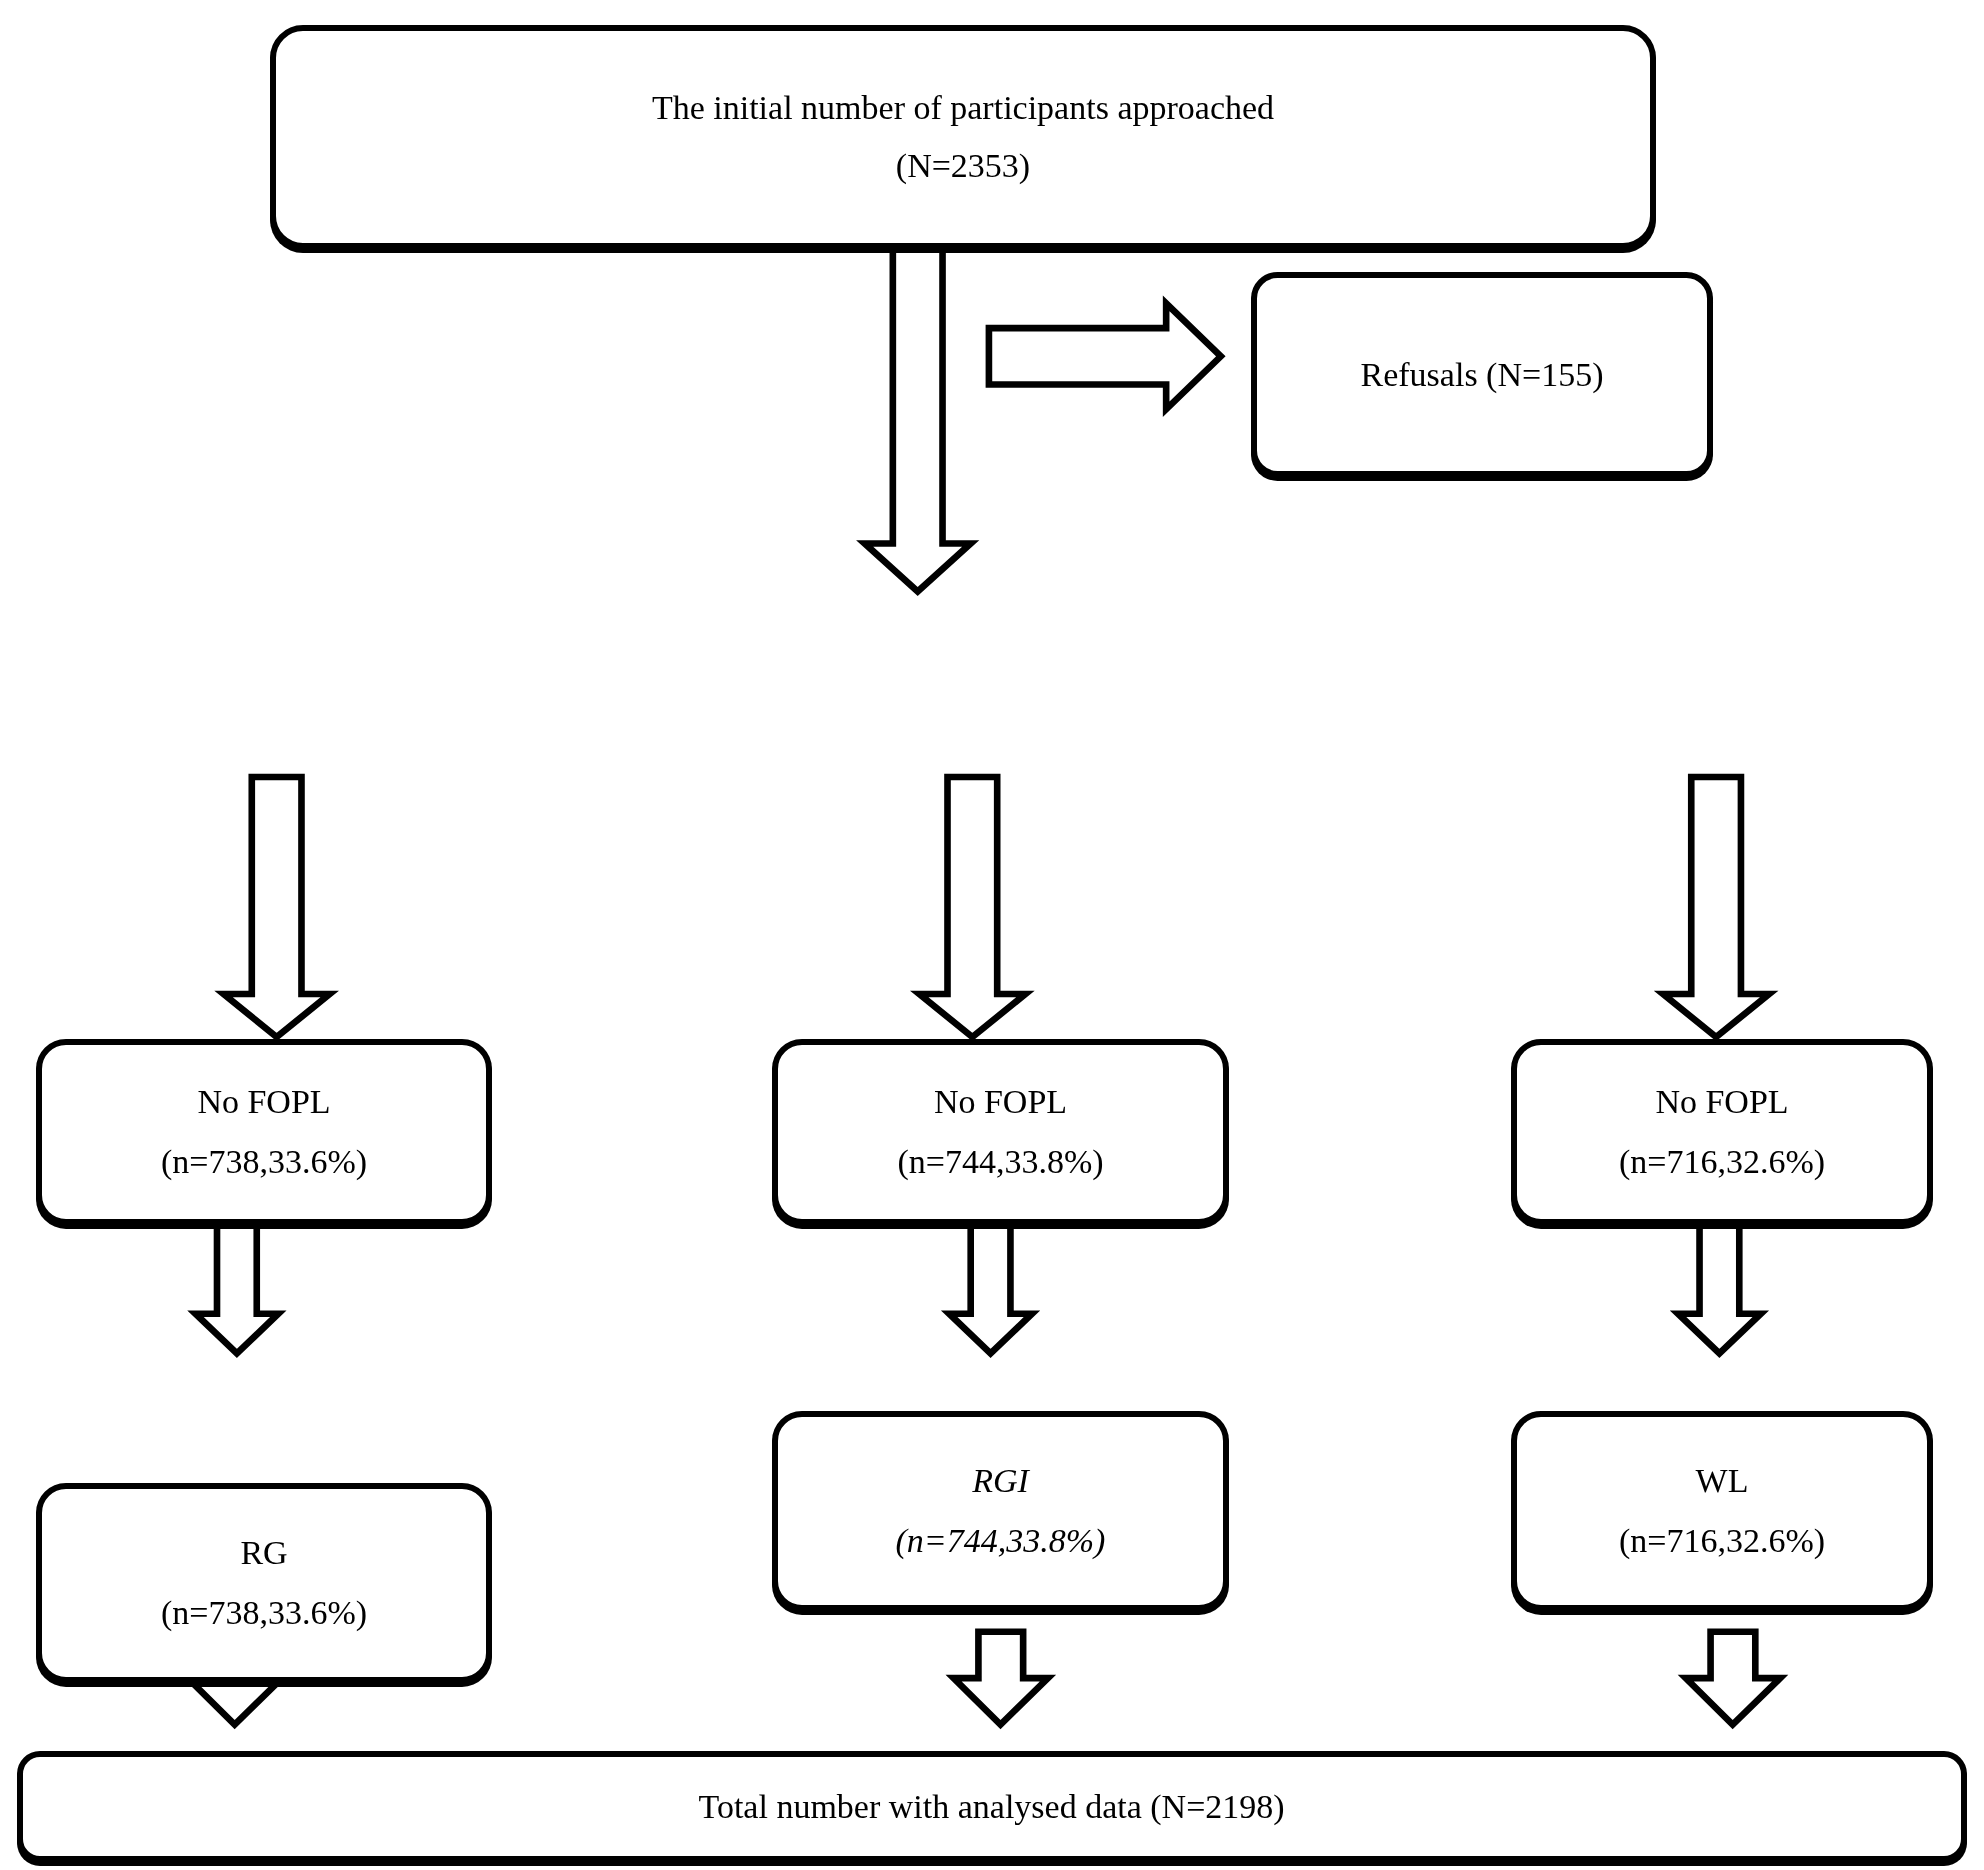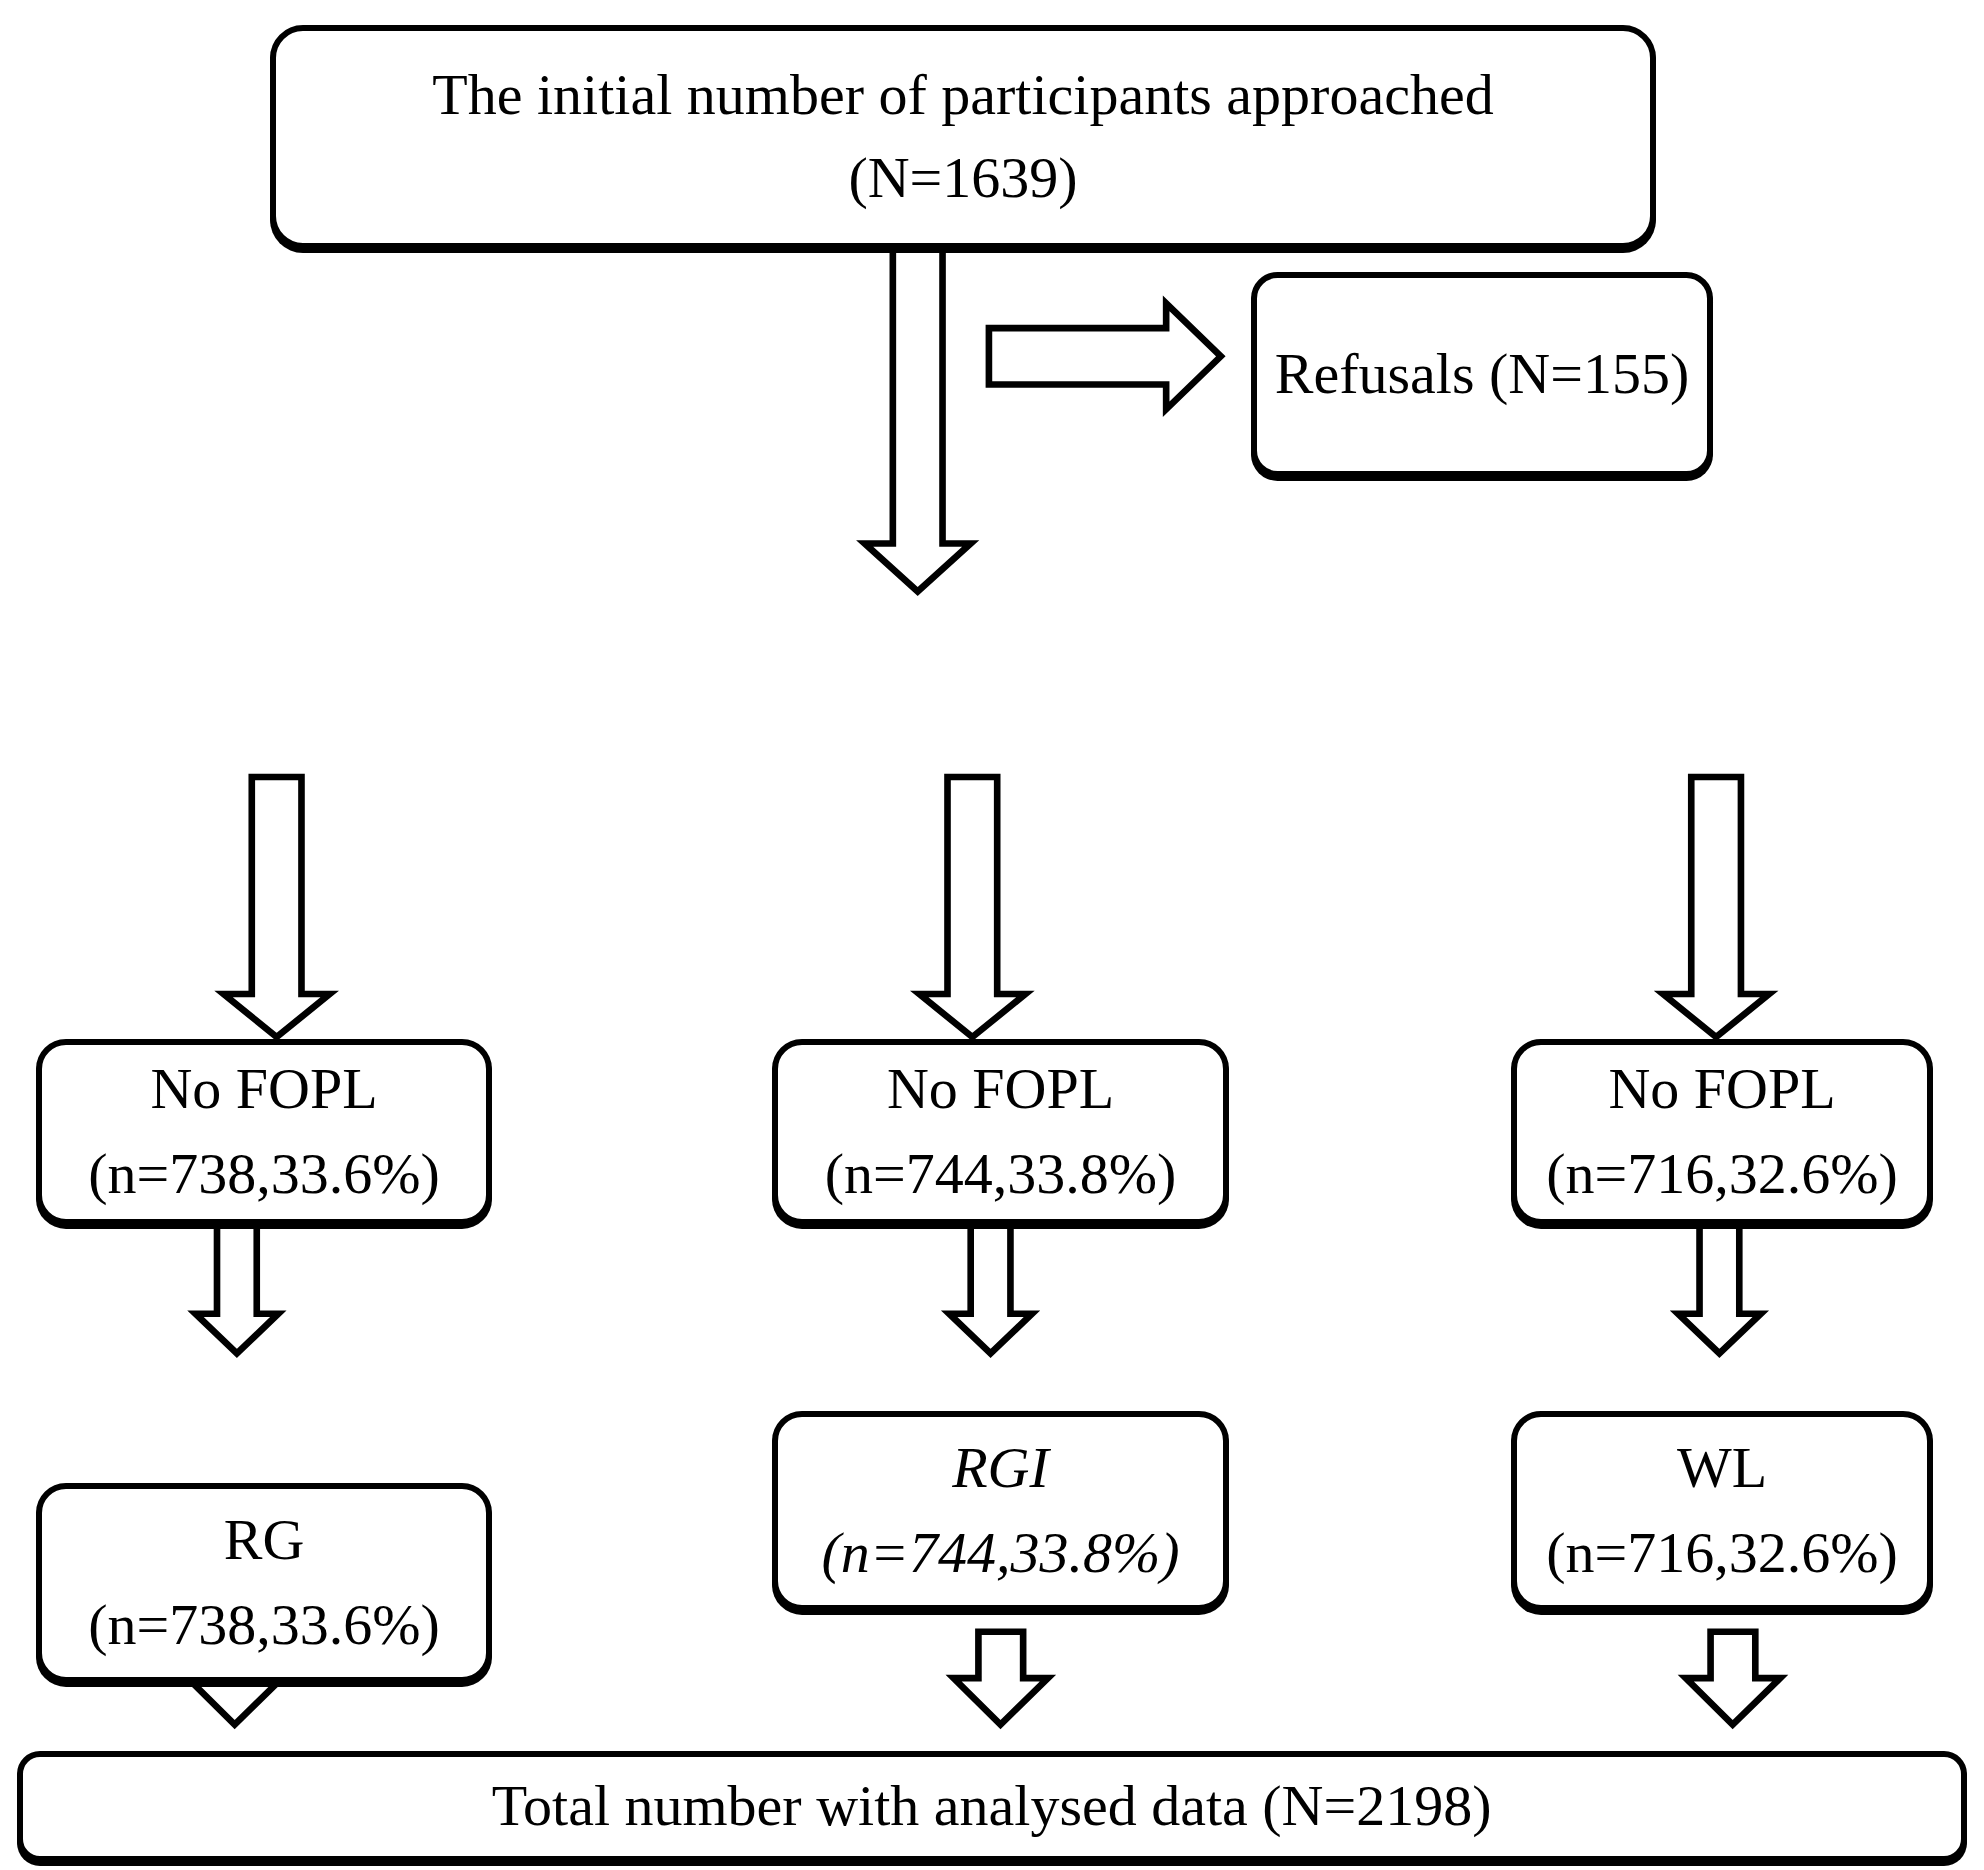--- a/index.html
+++ b/index.html
@@ -33,21 +33,21 @@
     position: absolute;
     box-sizing: border-box;
     background: #ffffff;
     border: 6.6px solid #000000;
     box-shadow: 0 3.9px 0 0 #000000;
     display: flex;
     flex-direction: column;
     align-items: center;
     justify-content: center;
     text-align: center;
-    font-size: 58px;
+    font-size: 34px;
     line-height: 1.05;
   }
   .node.two-line {
     row-gap: 24px;
   }
   .node.top-node {
     row-gap: 22px;
   }
   .node-line {
     white-space: nowrap;
@@ -72,21 +72,21 @@
     <polygon points="1758,2217 1830,2217 1830,2379 1869,2379 1794,2451 1719,2379 1758,2379"></polygon>
     <polygon points="3078,2217 3150,2217 3150,2379 3189,2379 3114,2451 3039,2379 3078,2379"></polygon>
 
     <polygon points="385,2955 466,2955 466,3039 511,3039 425,3123 340,3039 385,3039"></polygon>
     <polygon points="1772,2955 1853,2955 1853,3039 1898,3039 1812,3123 1727,3039 1772,3039"></polygon>
     <polygon points="3098,2955 3179,2955 3179,3039 3224,3039 3138,3123 3053,3039 3098,3039"></polygon>
   </svg>
 
   <div class="node top-node" style="left:270px; top:25px; width:1386px; height:224px; border-radius:33px;">
     <div class="node-line">The initial number of participants approached</div>
-    <div class="node-line">(N=1639)</div>
+    <div class="node-line">(N=2353)</div>
   </div>
 
   <div class="node" style="left:1251px; top:272px; width:462px; height:205px; border-radius:26.5px;text-align:center;">
     <div class="node-line">Refusals (N=155)</div>
   </div>
 
 
   <div class="node two-line" style="left:36px; top:1039px; width:456px; height:186px; border-radius:30px;">
     <div class="node-line">No FOPL</div>
     <div class="node-line">(n=738,33.6%)</div>

